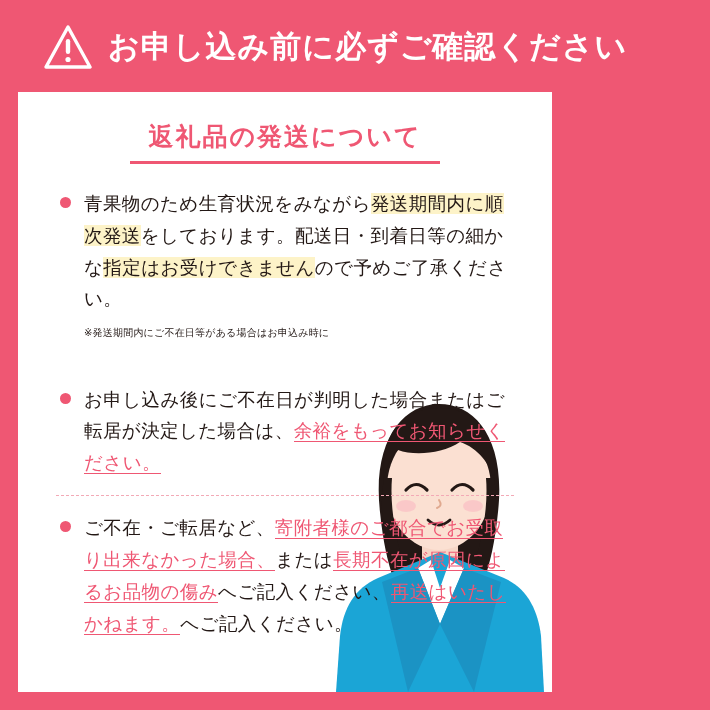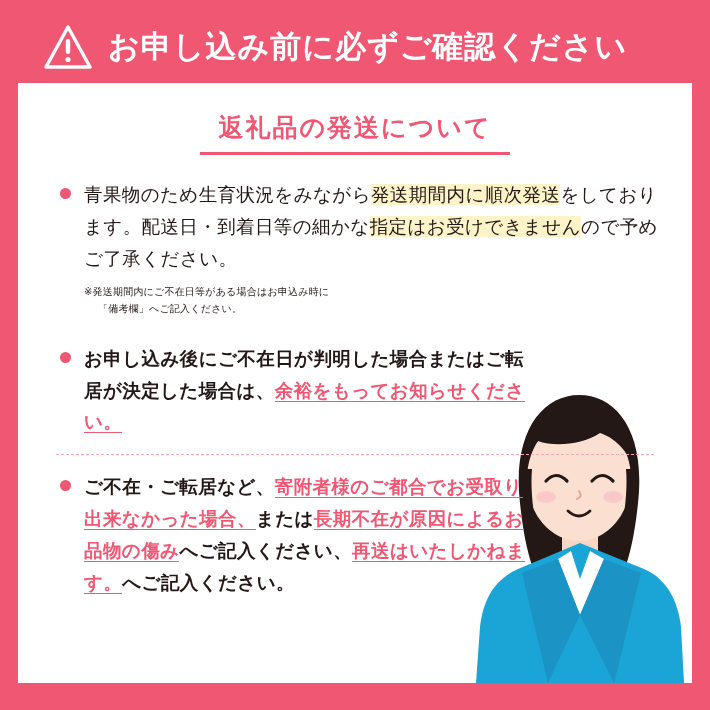--- a/index.html
+++ b/index.html
@@ -43,22 +43,22 @@
     letter-spacing: 1px;
     line-height: 1;
     white-space: nowrap;
     text-align: right;
   }
 
   
   .card {
     position: absolute;
     left: 18px;
-    top: 83px;
-    width: 674px;
+    top: 92px;
+    width: 534px;
     height: 600px;
     background: #ffffff;
     box-sizing: border-box;
     overflow: hidden;
   }
 
   .card-title {
     text-align: center;
     color: #ef5773;
     font-size: 25px;
@@ -121,21 +121,21 @@
 
   .divider {
     border: 0;
     border-top: 1.5px dashed #f3a9b6;
     margin: 16px 4px 16px 4px;
   }
 
   .item2 { margin-top: 26px; }
   .item3 { margin-top: 0; }
 
-  .narrow { max-width: 450px; font-weight: bold; }
+  .narrow { max-width: 450px; }
 
   
   .illustration {
     position: absolute;
     right: 0;
     bottom: 0;
     width: 230px;
     height: 300px;
     z-index: 1;
     pointer-events: none;
@@ -162,21 +162,21 @@
 
     <div class="body-wrap">
 
       <div class="item item1">
         <span class="bullet"></span>
         <div class="para narrow-none">
           <span>青果物のため生育状況をみながら</span><span class="hl">発送期間内に順次発送</span><span>をしております。配送日・到着日等の細かな</span><span class="hl">指定はお受けできません</span><span>ので予めご了承ください。</span>
         </div>
         <div class="note">
           <span>※発送期間内にご不在日等がある場合はお申込み時に</span><br>
-          <span class="indent"></span><span>「備考欄」へご記入ください。</span>
+          <span class="indent"></span>
         </div>
       </div>
 
       <div class="item item2">
         <span class="bullet"></span>
         <div class="para narrow">
           <span>お申し込み後にご不在日が判明した場合または</span><span>ご転居が決定した場合は、</span><span class="pink-ul">余裕をもってお知らせください。</span>
         </div>
       </div>
 

